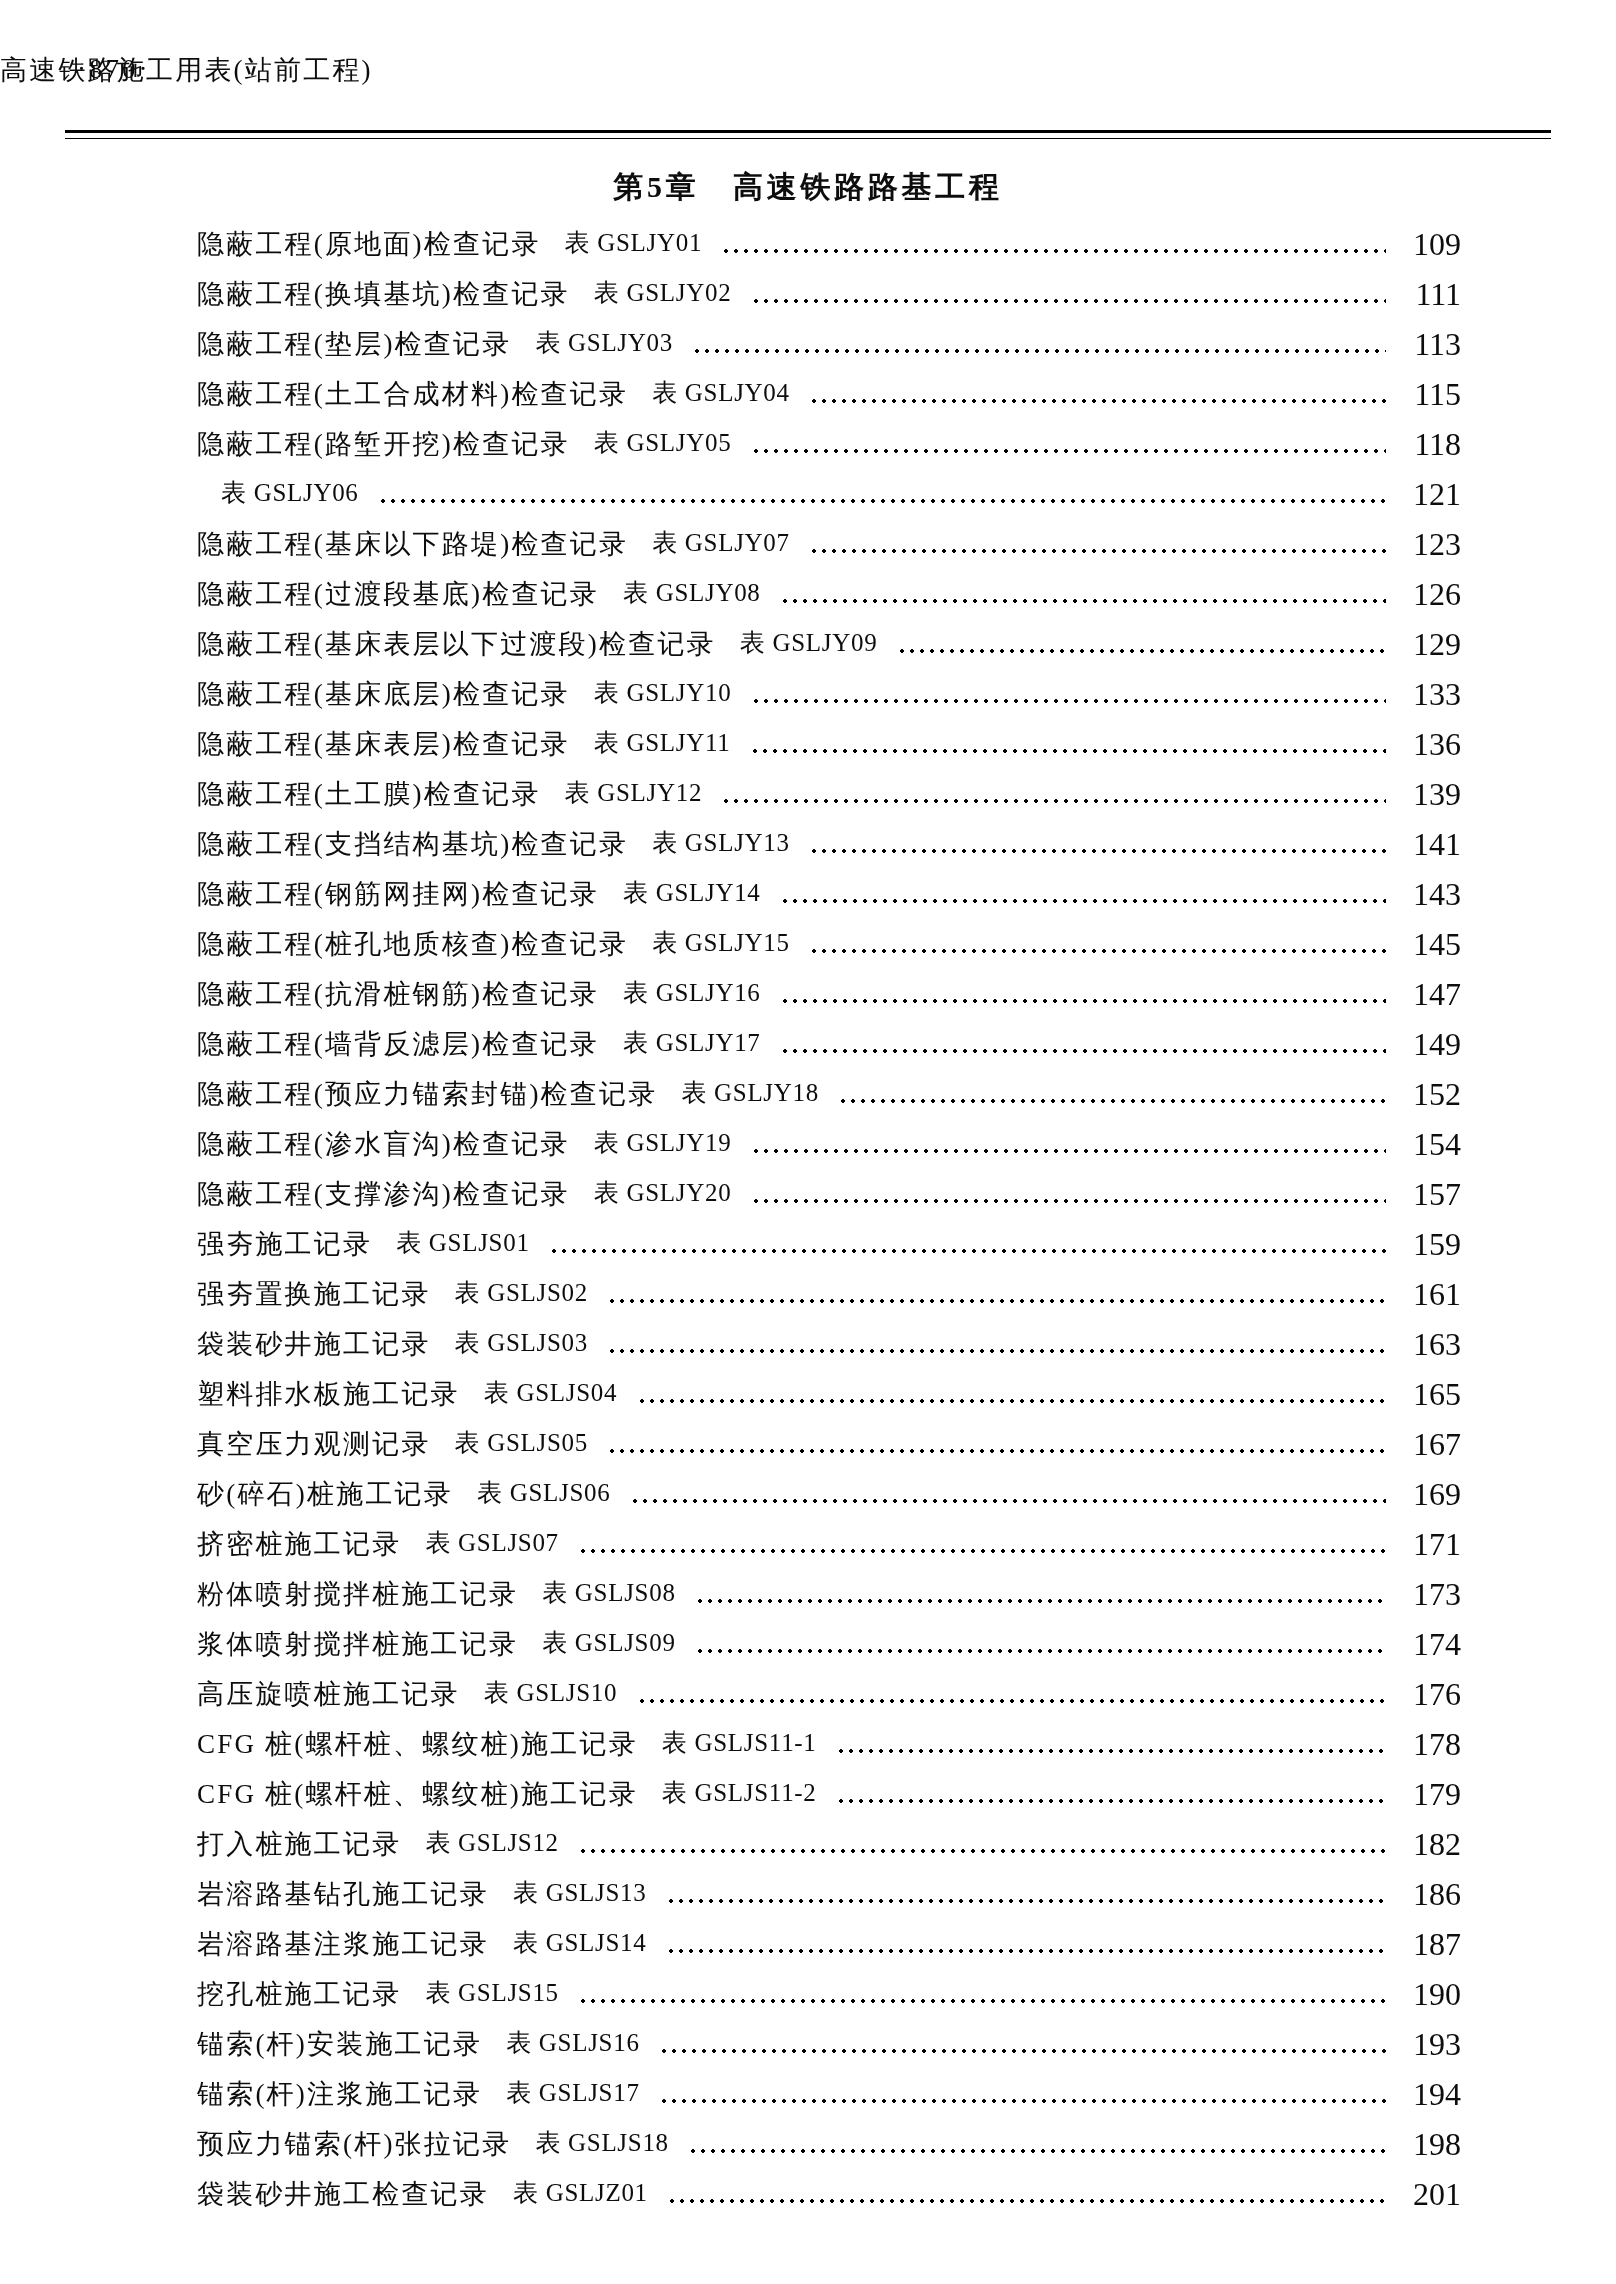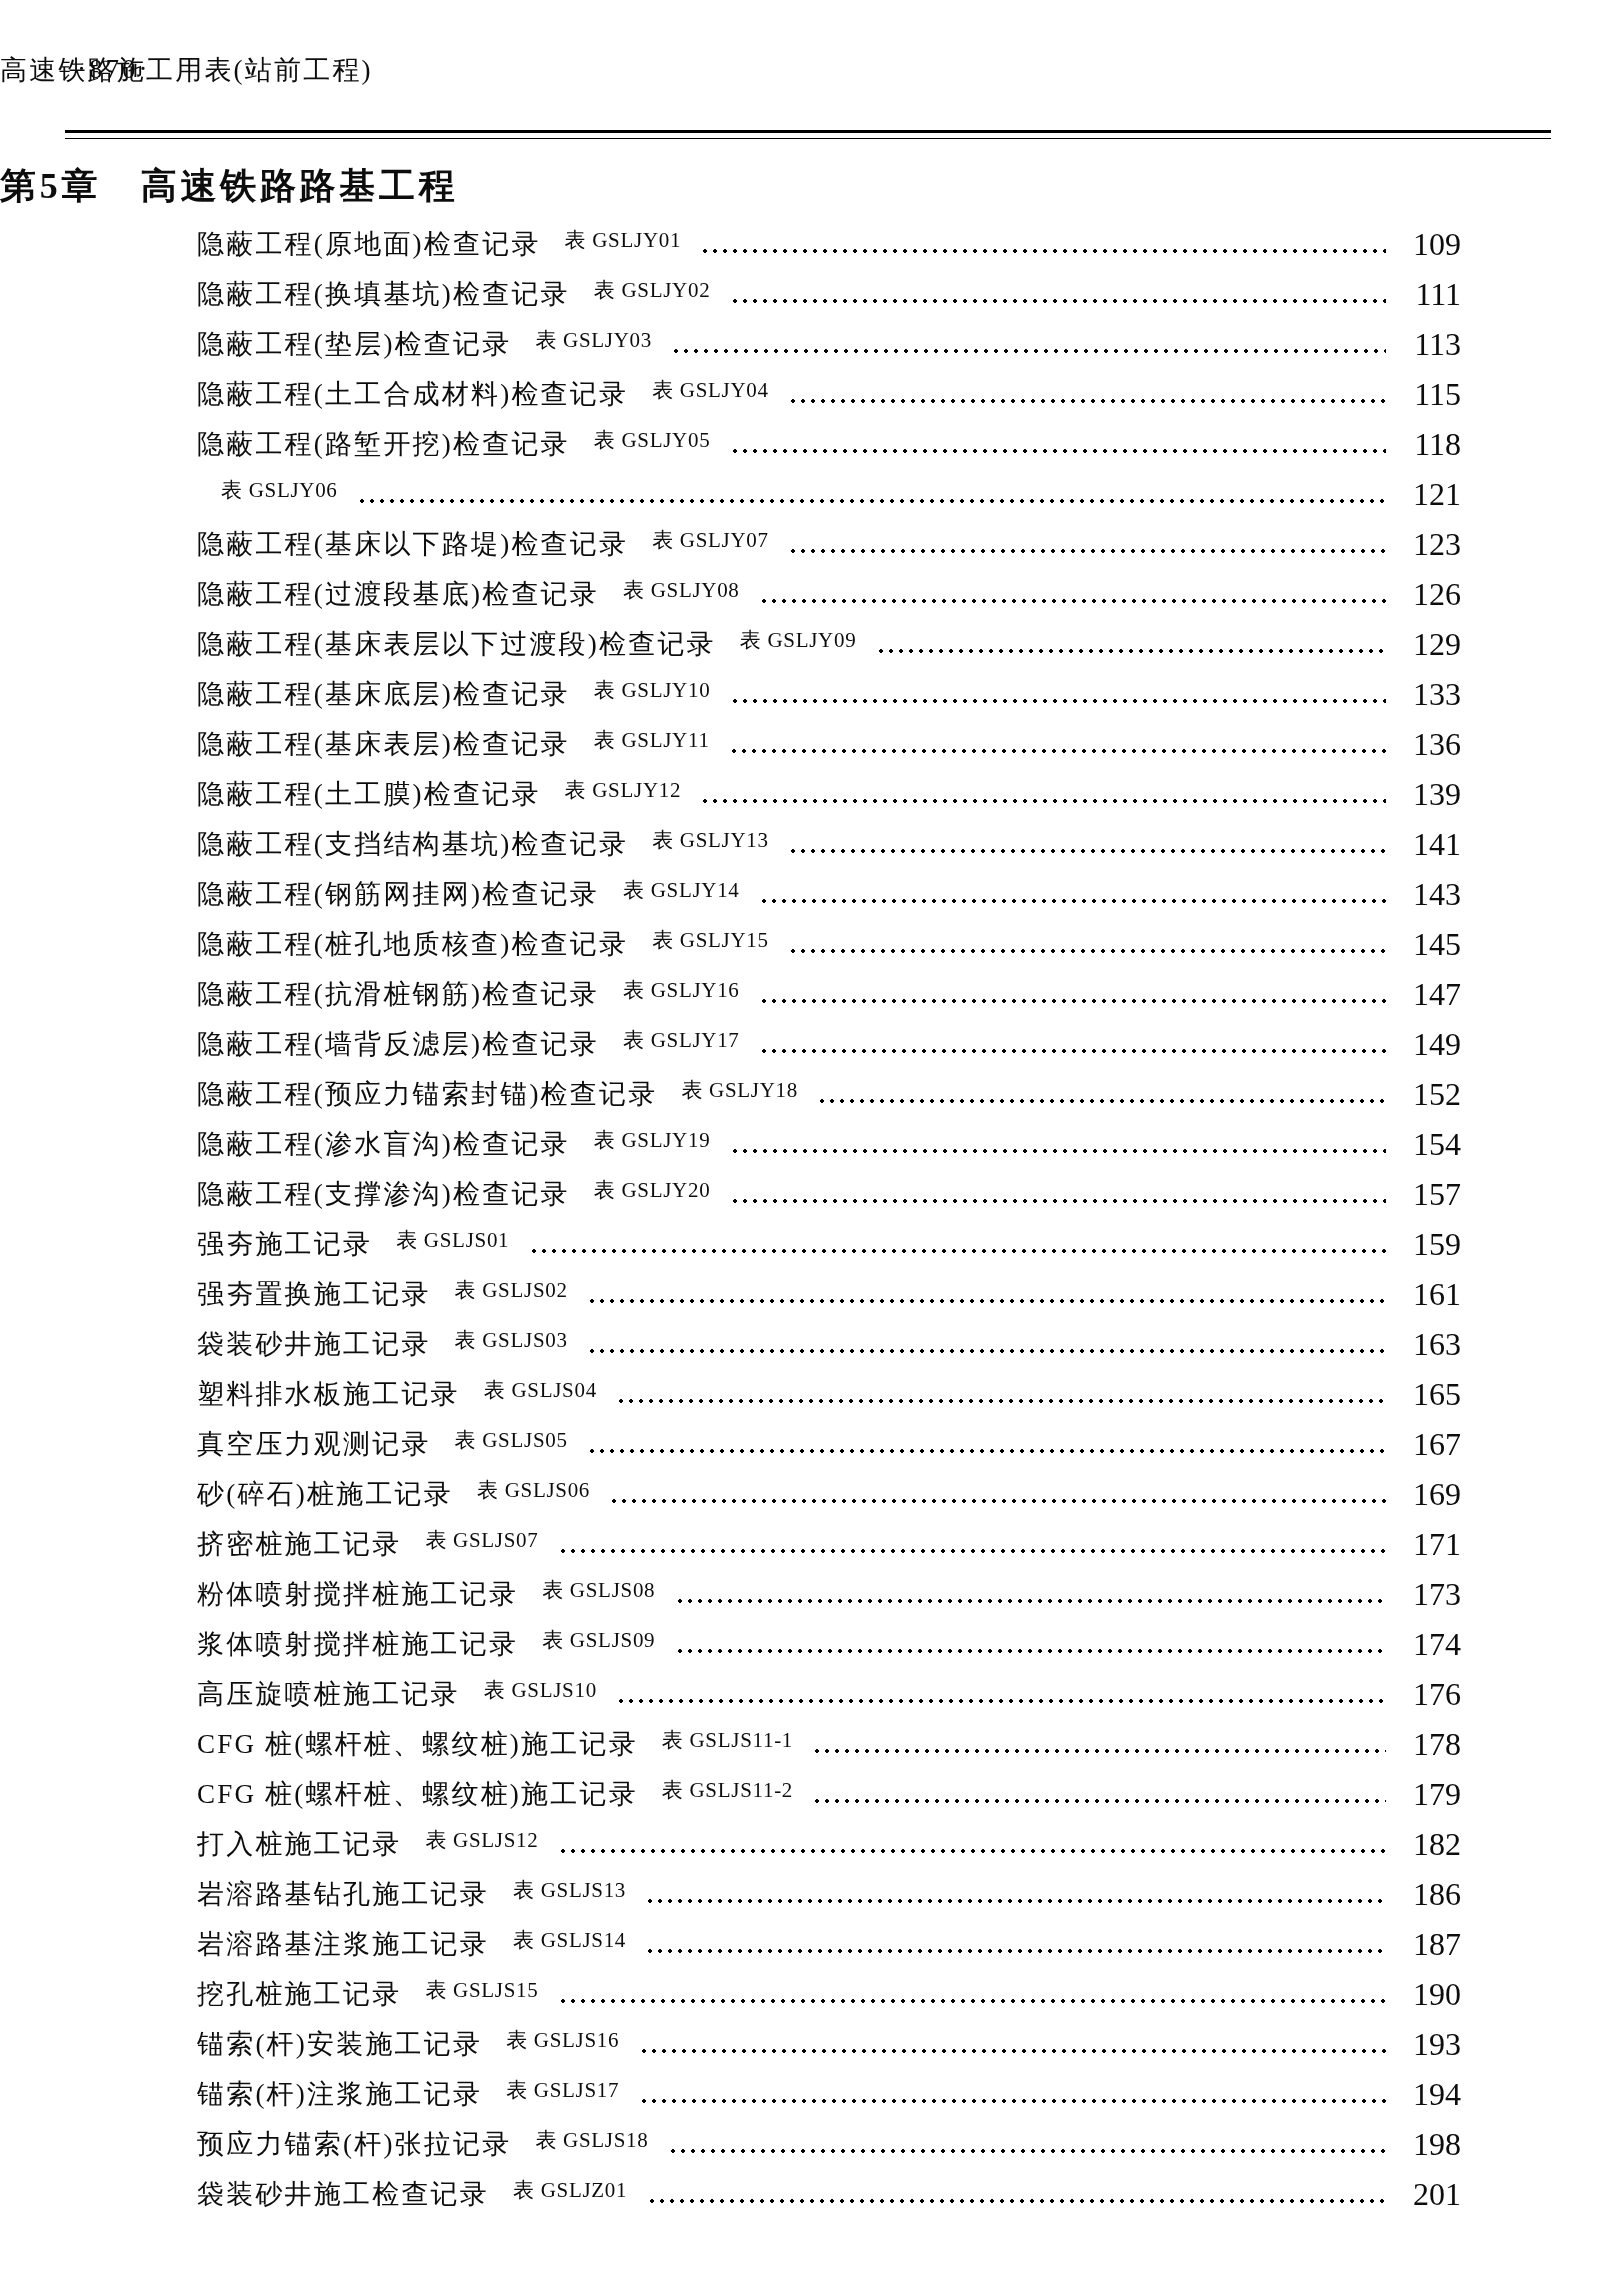--- a/index.html
+++ b/index.html
@@ -18,38 +18,38 @@
   .book-title{
     position:absolute;left:0;right:8px;top:52px;
     text-align:left;font-size:27px;letter-spacing:2.2px;
   }
   .rule{
     margin:0 65px;height:5.2px;
     border-top:3px solid #000;border-bottom:1.5px solid #000;
   }
   
   .chapter{
-    margin-top:25px;
-    font-size:36px;font-weight:bold;letter-spacing:3.7px;
+    margin-top:25px;text-align:center;
+    font-size:30px;font-weight:bold;letter-spacing:3.7px;
     line-height:45px;
   }
   
   .toc{
     margin-top:16.4px;
     padding-left:197px;padding-right:155px;
   }
   .toc-row{
     height:50px;display:flex;align-items:flex-start;
     white-space:nowrap;
   }
   .toc-title{
     font-size:27px;letter-spacing:2.2px;flex:0 0 auto;
   }
   .toc-code{
-    font-size:21px;letter-spacing:0.7px;margin-left:24px;flex:0 0 auto;
+    font-size:25px;letter-spacing:0.7px;margin-left:24px;flex:0 0 auto;
   }
   .dots{
     flex:1 1 auto;align-self:stretch;
     margin-left:19.3px;margin-right:10.4px;min-width:22px;
     background-image:radial-gradient(circle,#000 1.7px,transparent 1.9px);
     background-size:10px 10px;
     background-position:left 52%;
     background-repeat:repeat-x;
   }
   .toc-page{

